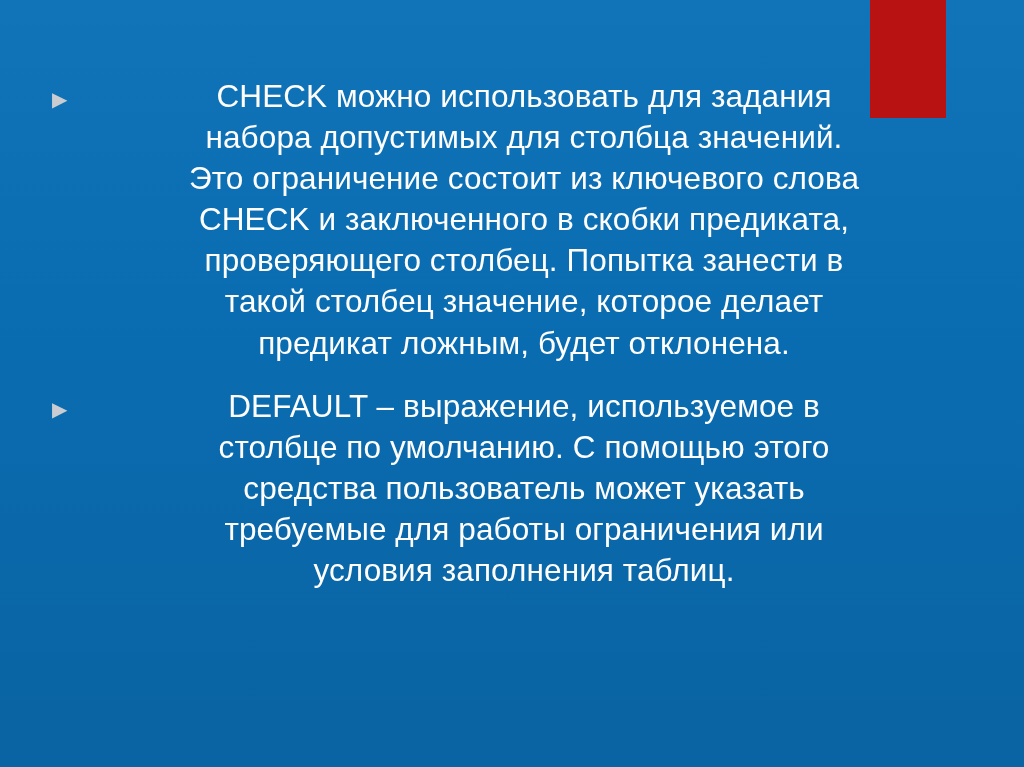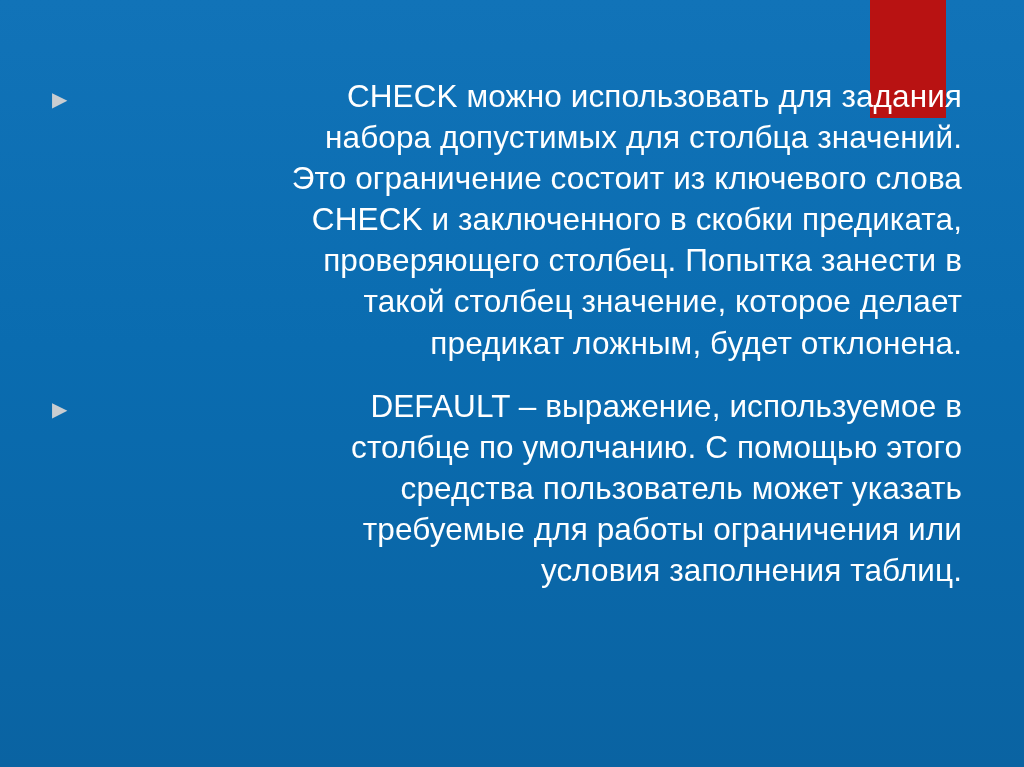--- a/index.html
+++ b/index.html
@@ -49,21 +49,21 @@
     font-size: 20px;
     line-height: 1;
     text-align: left;
   }
   .bullet-text {
     flex: 1 1 auto;
     color: #ffffff;
     font-size: 31.5px;
     line-height: 1.305;
     letter-spacing: 0.1px;
-    text-align: right;
+    text-align: center;
     white-space: pre-line;
   }
   .b1 .bullet-text { width: 840px; }
   .b2 .bullet-text { width: 760px; }
 </style>
 </head>
 <body>
 
 <div class="slide">
 

